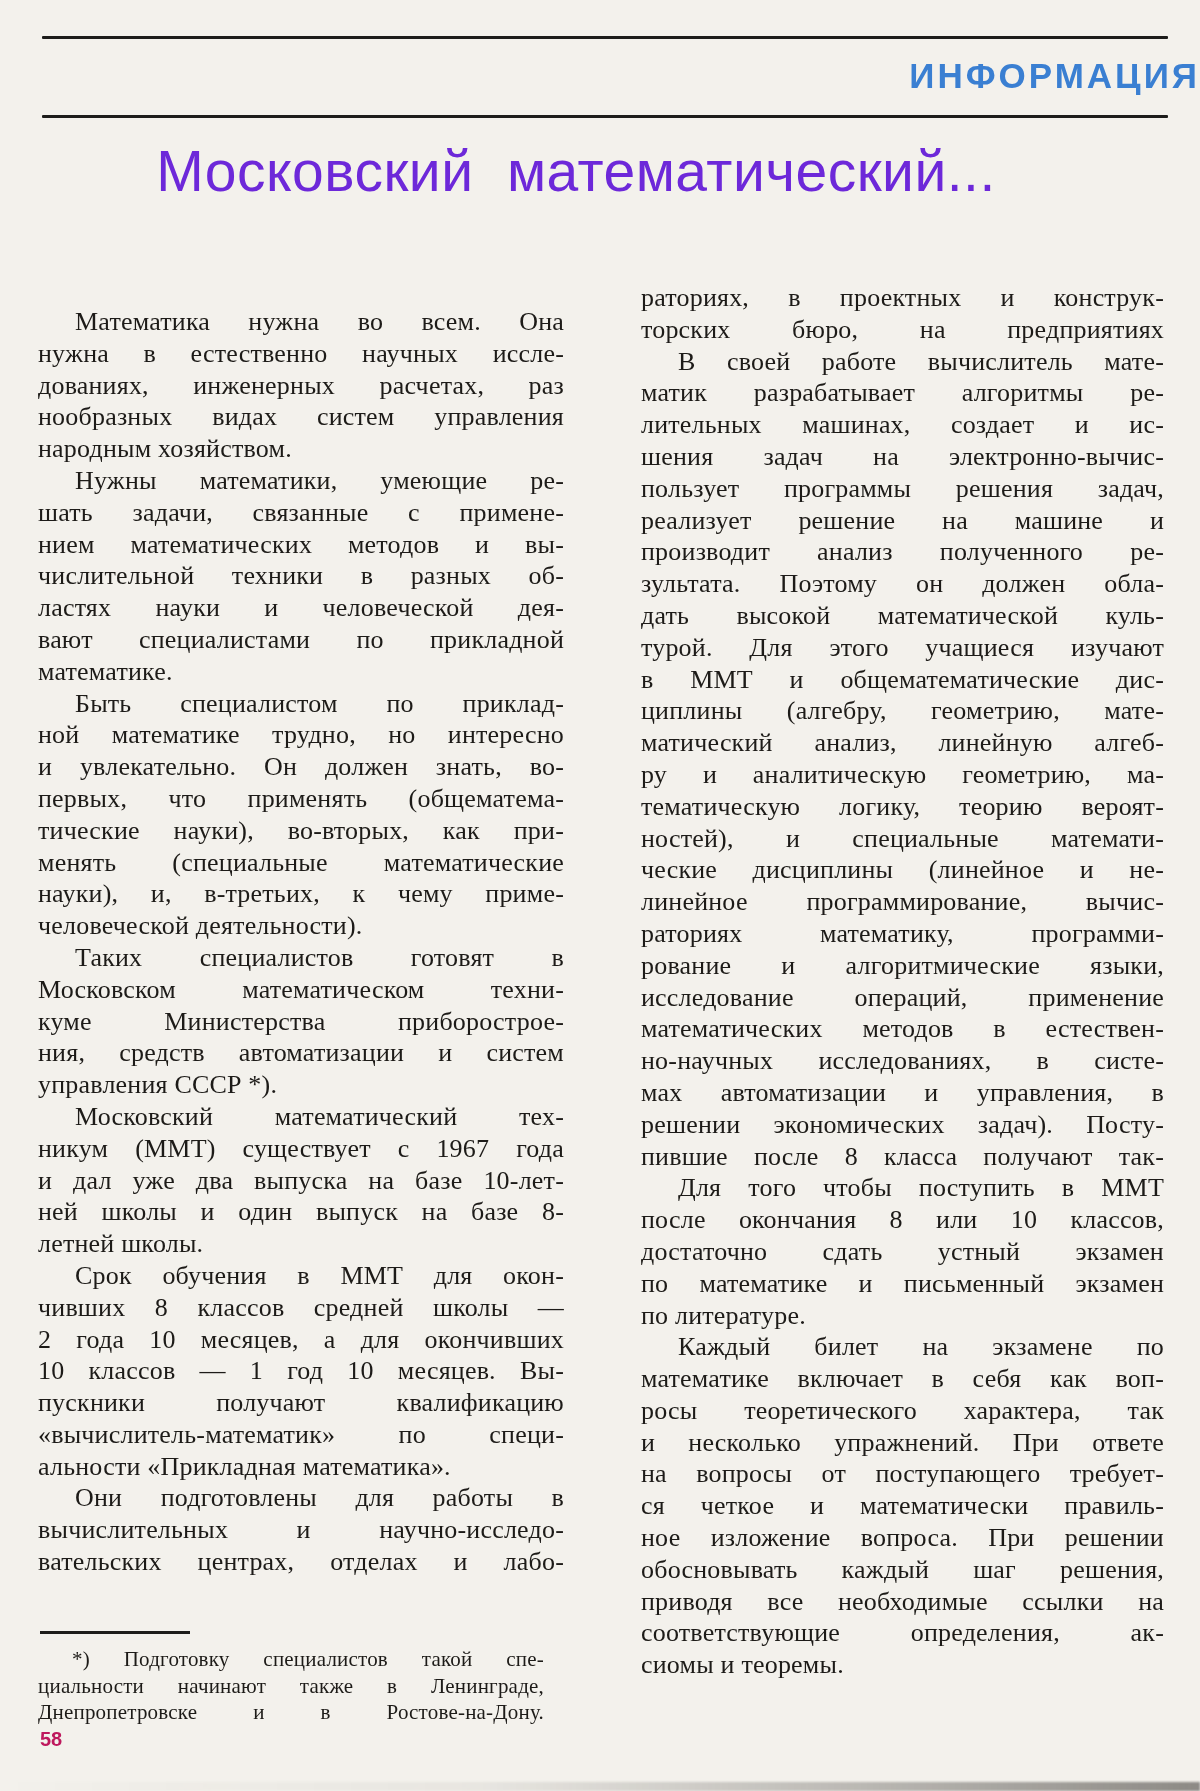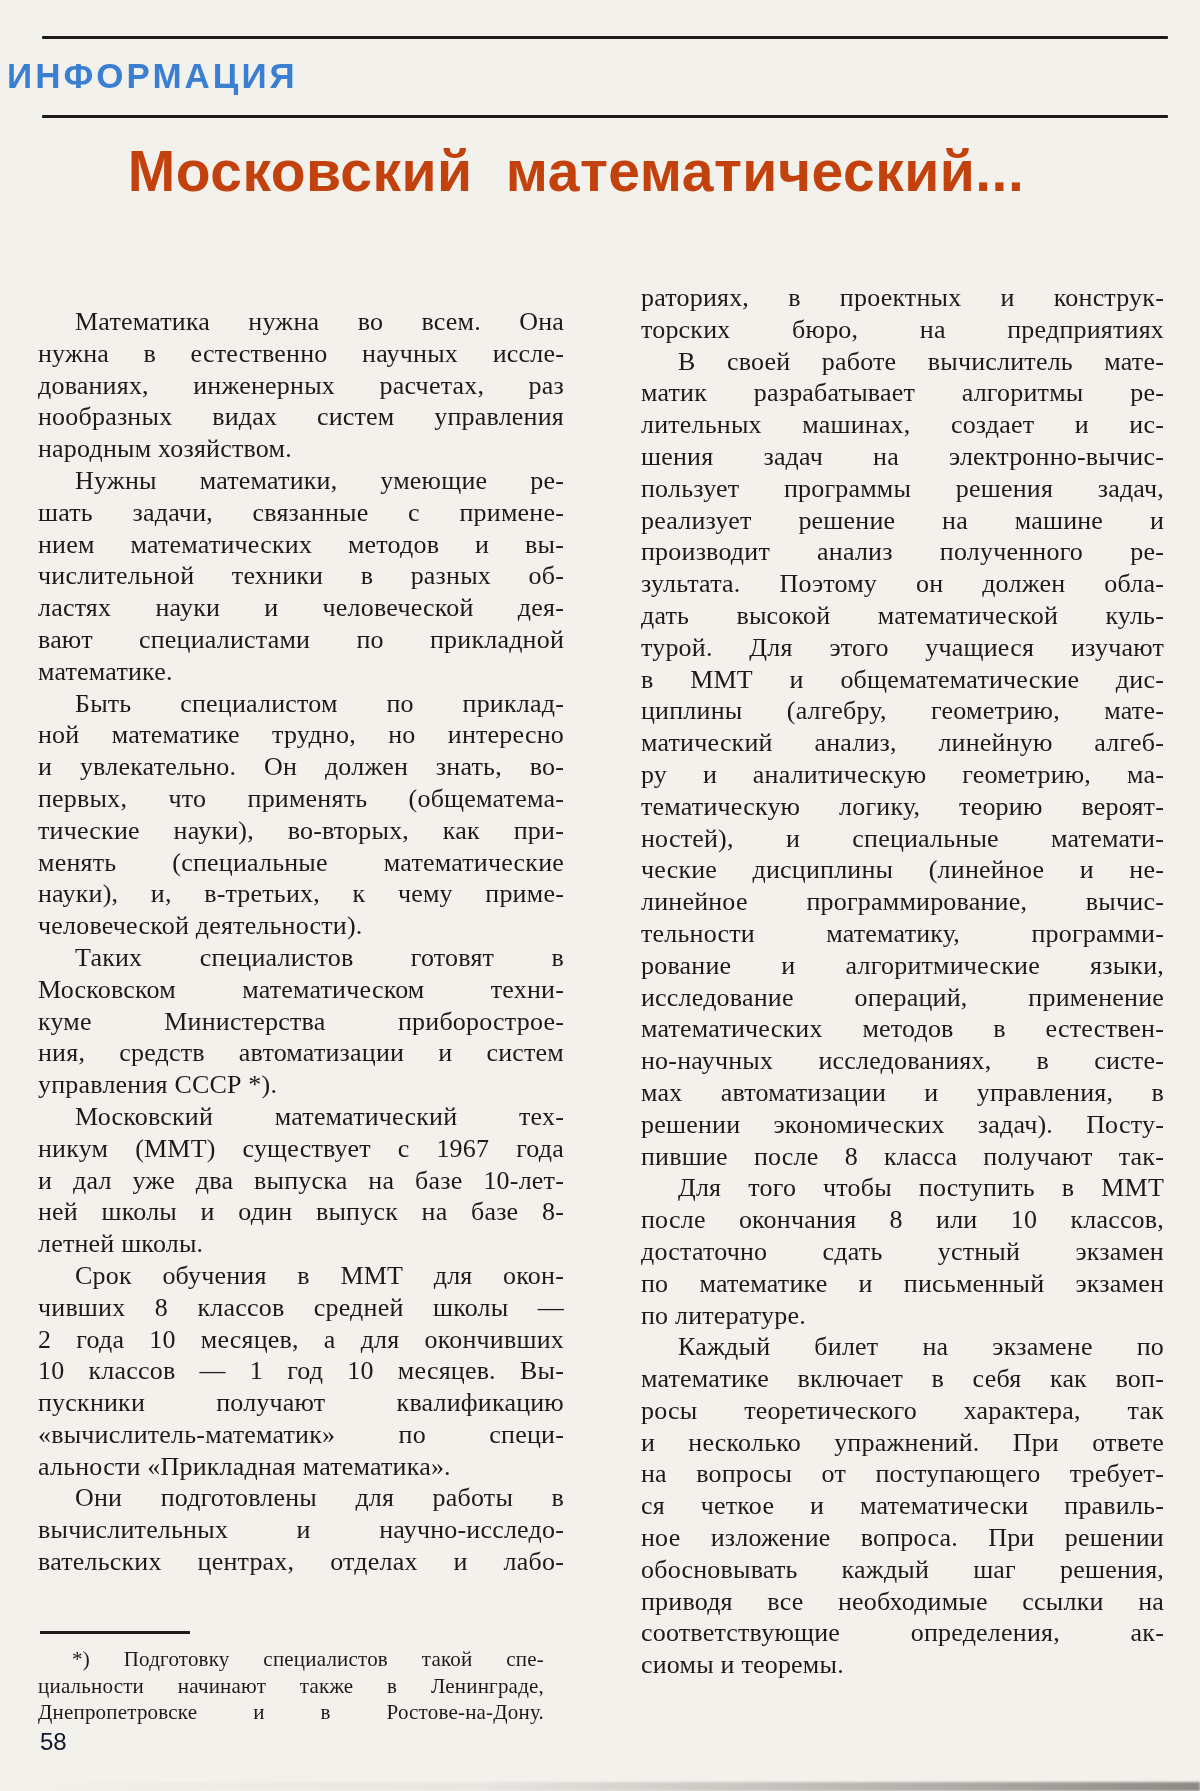--- a/index.html
+++ b/index.html
@@ -13,30 +13,30 @@
     color:#1d1b18;
   }
   .rule{
     position:absolute;left:42px;width:1126px;height:3px;
     background:#1d1c1a;border-radius:1px;
   }
   .rule-top{top:36px;}
   .rule-bottom{top:115px;}
   .masthead-label{
     position:absolute;top:56px;left:7px;right:0;
-    text-align:left;
+    text-align:right;
     font-family:"Liberation Sans","DejaVu Sans",sans-serif;
     font-weight:bold;font-size:35px;letter-spacing:3px;
   }
   .article-title{
     position:absolute;top:138px;left:0;right:48px;
     text-align:center;
     font-family:"Liberation Sans","DejaVu Sans",sans-serif;
-    font-weight:bold;font-size:57px;letter-spacing:0.5px;word-spacing:17px;
-    color:#c2410c;
+    font-weight:normal;font-size:57px;letter-spacing:0.5px;word-spacing:17px;
+    color:#6d28d9;
   }
   .column{
     position:absolute;top:282px;
     font-size:26px;line-height:31.8px;letter-spacing:0.2px;
   }
   .col-left{left:38px;width:526px;margin-top:24px;}
   .col-right{left:641px;width:523px;}
   .tl{text-align:justify;text-align-last:justify;}
   .tl.end{text-align-last:left;}
   .tl.ind{text-indent:37px;}
@@ -45,21 +45,21 @@
     background:#1d1c1a;
   }
   .footnote{
     position:absolute;left:38px;top:1646px;width:506px;
     font-size:21px;line-height:26.6px;letter-spacing:0.2px;
   }
   .footnote .tl.ind{text-indent:34px;}
   .page-number{
     position:absolute;left:40px;top:1728px;
     font-family:"Liberation Sans","DejaVu Sans",sans-serif;
-    font-weight:normal;font-size:24px;color:#0f172a;
+    font-weight:bold;font-size:20px;color:#be185d;
   }
   .scan-shadow{
     position:absolute;left:0;right:0;bottom:0;height:9px;
     background:linear-gradient(90deg,
       rgba(40,36,32,0) 0%,
       rgba(40,36,32,0.05) 40%,
       rgba(40,36,32,0.28) 72%,
       rgba(40,36,32,0.5) 100%);
     filter:blur(1px);
   }
@@ -134,21 +134,21 @@
       <div class="tl">дать высокой математической куль-</div>
       <div class="tl">турой. Для этого учащиеся изучают</div>
       <div class="tl">в ММТ и общематематические дис-</div>
       <div class="tl">циплины (алгебру, геометрию, мате-</div>
       <div class="tl">матический анализ, линейную алгеб-</div>
       <div class="tl">ру и аналитическую геометрию, ма-</div>
       <div class="tl">тематическую логику, теорию вероят-</div>
       <div class="tl">ностей), и специальные математи-</div>
       <div class="tl">ческие дисциплины (линейное и не-</div>
       <div class="tl">линейное программирование, вычис-</div>
-      <div class="tl">тельности математику, программи-</div>
+      <div class="tl">раториях математику, программи-</div>
       <div class="tl">рование и алгоритмические языки,</div>
       <div class="tl">исследование операций, применение</div>
       <div class="tl">математических методов в естествен-</div>
       <div class="tl">но-научных исследованиях, в систе-</div>
       <div class="tl">мах автоматизации и управления, в</div>
       <div class="tl">решении экономических задач). Посту-</div>
       <div class="tl">пившие после 8 класса получают так-</div>
       <div class="tl ind">Для того чтобы поступить в ММТ</div>
       <div class="tl">после окончания 8 или 10 классов,</div>
       <div class="tl">достаточно сдать устный экзамен</div>

